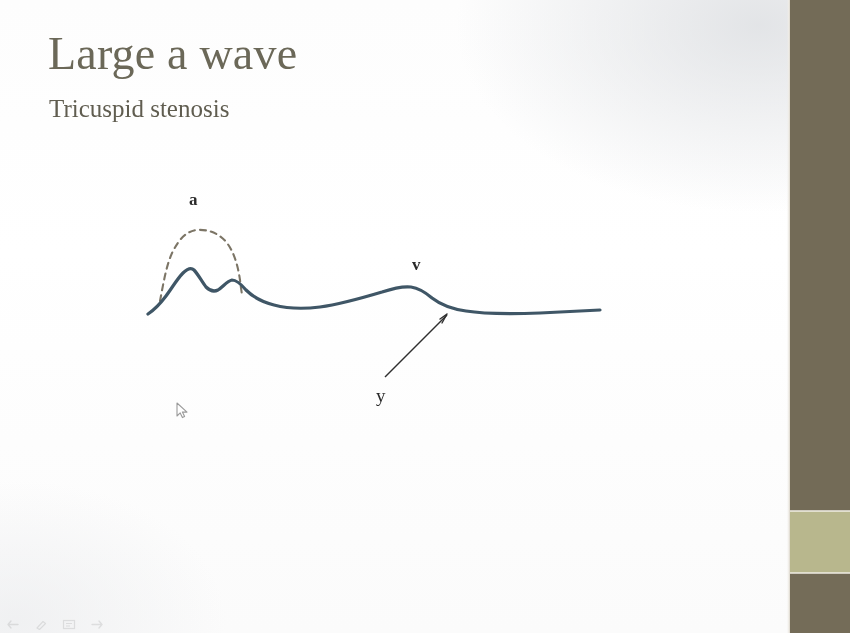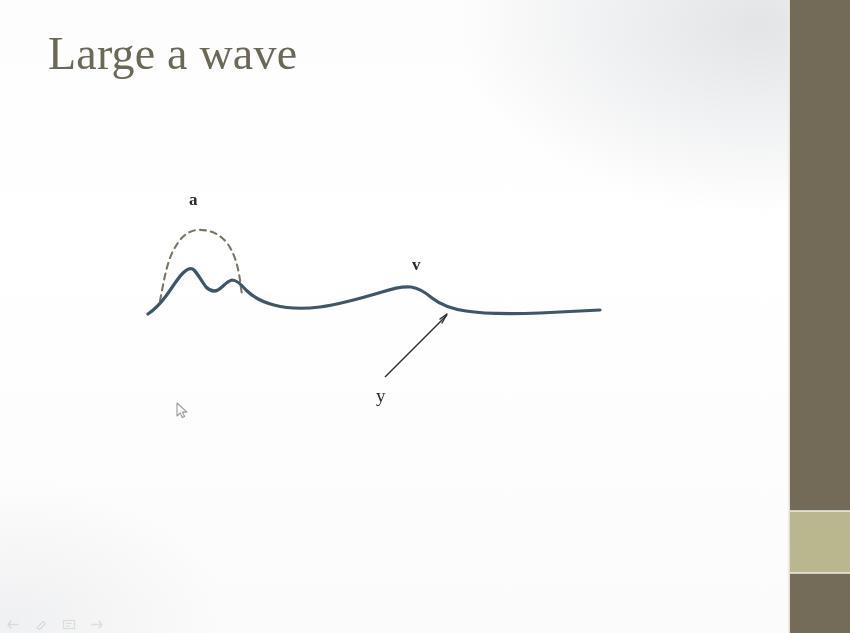--- a/index.html
+++ b/index.html
@@ -126,20 +126,21 @@
   <div class="sidebar">
     <div class="seam"></div>
     <div class="band band-top"></div>
     <div class="band band-mid"></div>
     <div class="band band-bot"></div>
     <div class="seam-h" style="top:510px"></div>
     <div class="seam-h" style="top:572px"></div>
   </div>
 
   <div class="title">Large a wave</div>
+  <div class="subtitle">Tricuspid stenosis</div>
 
   <div class="figure">
     <svg width="790" height="633" viewBox="0 0 790 633" xmlns="http://www.w3.org/2000/svg">
 
       <path d="M160,301 C163,286 166,265 173,251 C180,238 186,232 196,230
                C208,229 219,233 227,243 C234,252 238,266 240,280 C241,289 242,293 242,297" fill="none" stroke="#7c7566" stroke-width="2.1" stroke-dasharray="6,5" stroke-linecap="round"></path>
 
       <path d="M148,314
                C154,310 160,304 166,296
                C172,288 177,279 183,273

